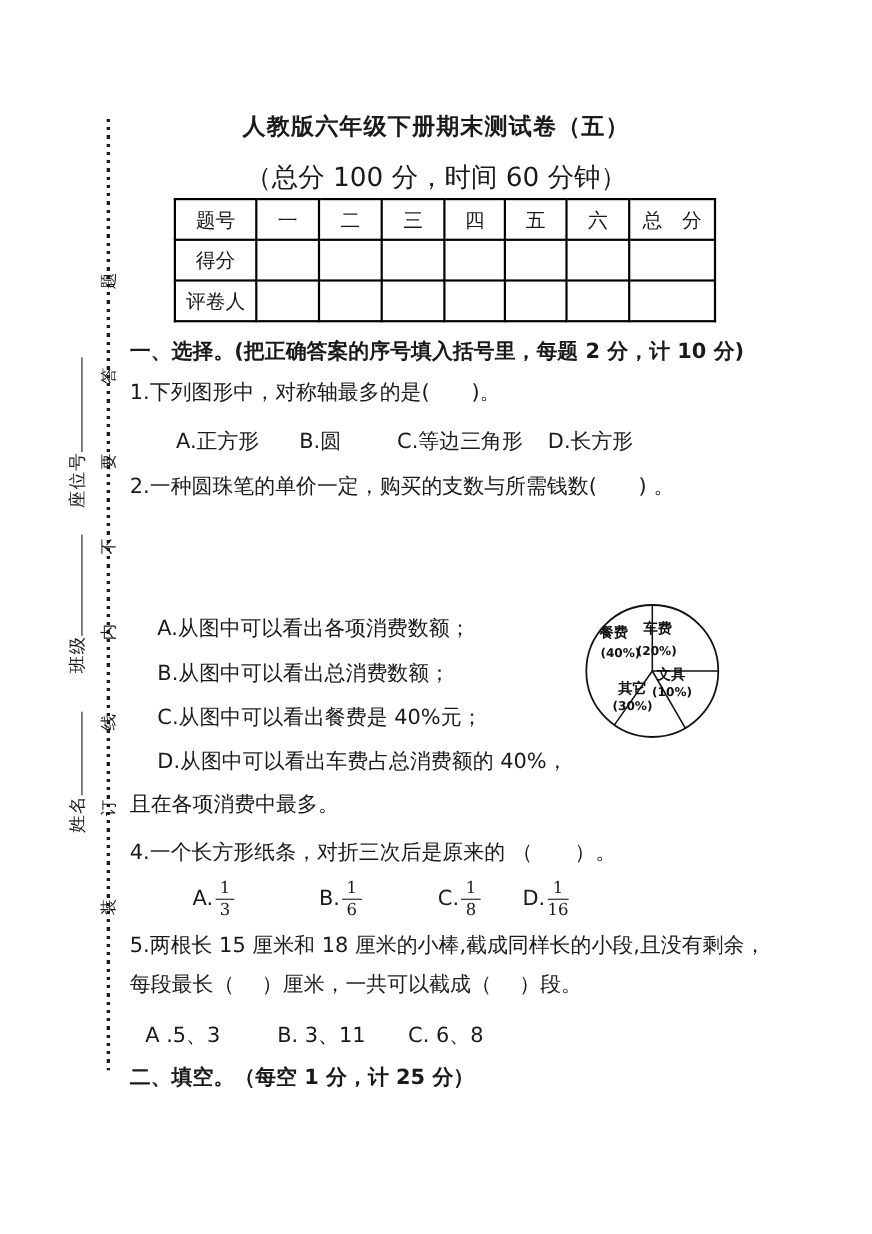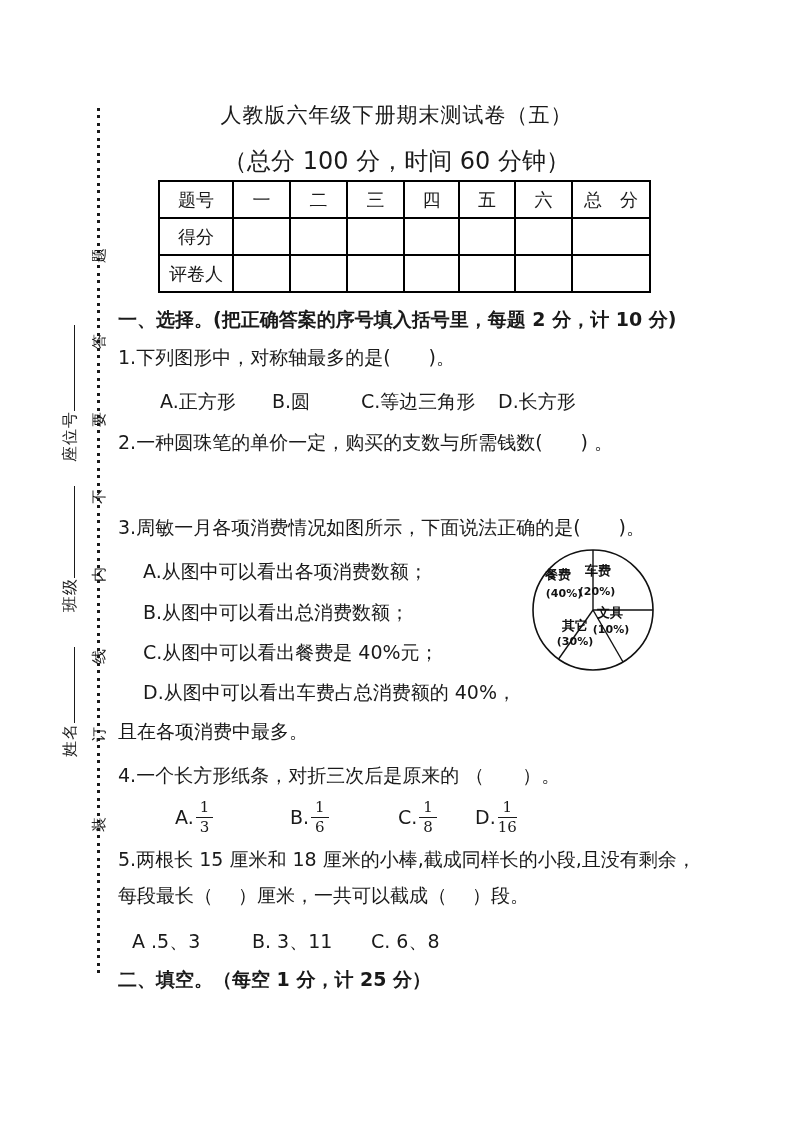--- a/index.html
+++ b/index.html
@@ -11,21 +11,21 @@
     background-image:repeating-linear-gradient(to bottom,#1a1a1a 0 3px,transparent 3px 7.5px);}
   .bchar{position:absolute;left:86px;width:26px;text-align:center;font-size:15px;
     transform:rotate(-90deg);line-height:1;}
   .mfield{position:absolute;left:60px;transform-origin:0 0;transform:rotate(-90deg);
     font-size:16px;white-space:nowrap;line-height:20px;letter-spacing:1px;}
   .uline{display:inline-block;height:3px;border-bottom:1.6px solid #1a1a1a;vertical-align:baseline;}
   .ul-long{width:86px;} .ul-mid{width:92px;} .ul-short{width:76px;}
 
   
   .title{position:absolute;left:0;right:0;top:101px;text-align:center;
-    font-size:21px;font-weight:normal;letter-spacing:1px;}
+    font-size:21px;font-weight:bold;letter-spacing:1px;}
   .subtitle{position:absolute;left:0;right:0;top:145px;text-align:center;font-size:24px;}
 
   
   .score-table{position:absolute;left:158px;top:180px;border-collapse:collapse;}
   .score-table td{border:2px solid #000;text-align:center;font-size:18px;padding:0;height:35px;}
   .c0{width:72px;margin-left:44px;} .c1{width:55px;} .c2{width:55px;} .c3{width:55px;}
   .c4{width:53px;} .c5{width:54px;} .c6{width:55px;} .c7{width:76px;}
 
   
   .row{position:absolute;left:118px;right:40px;height:28px;font-size:19px;
@@ -112,21 +112,20 @@
   <div class="row" style="top:344px">1.下列图形中，对称轴最多的是(　　)。</div>
   <div class="row" style="top:388px">
     <span class="opt" style="left:42px">A.正方形</span>
     <span class="opt" style="left:154px">B.圆</span>
     <span class="opt" style="left:243px">C.等边三角形</span>
     <span class="opt" style="left:380px">D.长方形</span>
   </div>
 
   <div class="row" style="top:429px">2.一种圆珠笔的单价一定，购买的支数与所需钱数(　　) 。</div>
 
-  <div class="row" style="top:514px">3.周敏一月各项消费情况如图所示，下面说法正确的是(　　)。</div>
   <div class="row" style="top:558px;padding-left:25px">A.从图中可以看出各项消费数额；</div>
   <div class="row" style="top:599px;padding-left:25px">B.从图中可以看出总消费数额；</div>
   <div class="row" style="top:639px;padding-left:25px">C.从图中可以看出餐费是 40%元；</div>
   <div class="row" style="top:679px;padding-left:25px">D.从图中可以看出车费占总消费额的 40%，</div>
   <div class="row" style="top:718px">且在各项消费中最多。</div>
 
   <svg class="pie" width="148" height="130" viewBox="0 0 148 130">
     <circle cx="72" cy="64" r="60" fill="#ffffff" stroke="#111" stroke-width="1.6"></circle>
     <line x1="72" y1="64" x2="72" y2="4" stroke="#111" stroke-width="1.4"></line>
     <line x1="72" y1="64" x2="132" y2="64" stroke="#111" stroke-width="1.4"></line>

